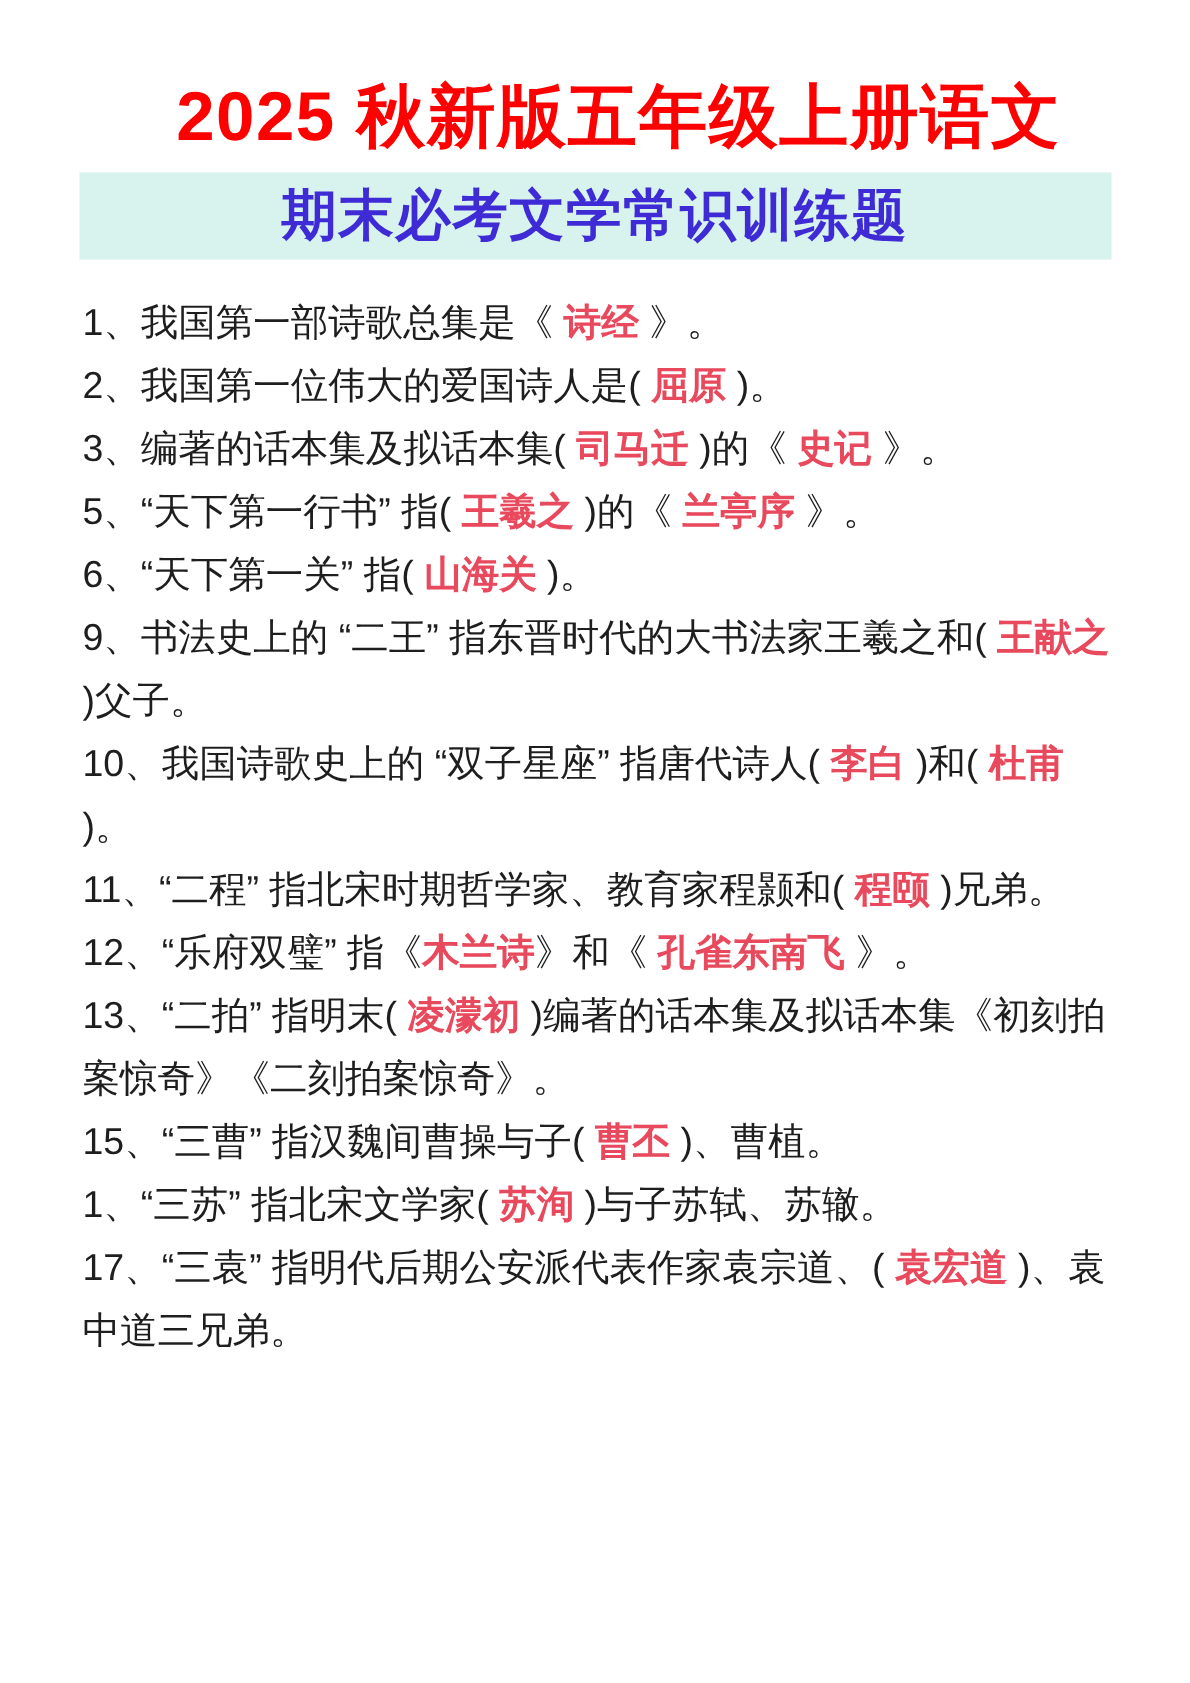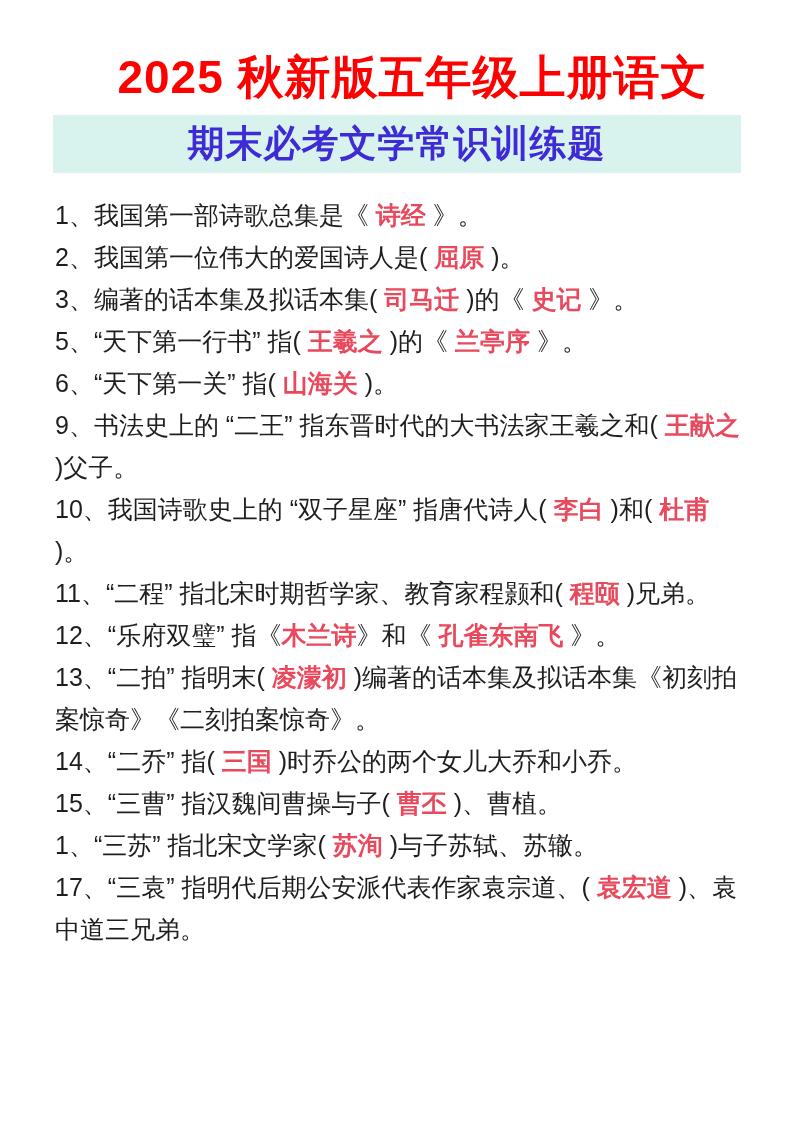--- a/index.html
+++ b/index.html
@@ -76,18 +76,17 @@
       <div class="question"><span>1、</span><span>我国第一部诗歌总集是《 </span><span class="answer">诗经</span><span> 》。</span></div>
       <div class="question"><span>2、</span><span>我国第一位伟大的爱国诗人是( </span><span class="answer">屈原</span><span> )。</span></div>
       <div class="question"><span>3、</span><span>编著的话本集及拟话本集( </span><span class="answer">司马迁</span><span> )的《 </span><span class="answer">史记</span><span> 》。</span></div>
       <div class="question"><span>5、</span><span>“天下第一行书” 指( </span><span class="answer">王羲之</span><span> )的《 </span><span class="answer">兰亭序</span><span> 》。</span></div>
       <div class="question"><span>6、</span><span>“天下第一关” 指( </span><span class="answer">山海关</span><span> )。</span></div>
       <div class="question"><span>9、</span><span>书法史上的 “二王” 指东晋时代的大书法家王羲之和( </span><span class="answer">王献之</span><span> )父子。</span></div>
       <div class="question"><span>10、</span><span>我国诗歌史上的 “双子星座” 指唐代诗人( </span><span class="answer">李白</span><span> )和( </span><span class="answer">杜甫</span><span> )。</span></div>
       <div class="question"><span>11、</span><span>“二程” 指北宋时期哲学家、教育家程颢和( </span><span class="answer">程颐</span><span> )兄弟。</span></div>
       <div class="question"><span>12、</span><span>“乐府双璧” 指《</span><span class="answer">木兰诗</span><span>》和《 </span><span class="answer">孔雀东南飞</span><span> 》。</span></div>
       <div class="question"><span>13、</span><span>“二拍” 指明末( </span><span class="answer">凌濛初</span><span> )编著的话本集及拟话本集《初刻拍案惊奇》《二刻拍案惊奇》。</span></div>
-      <div class="question"><span>14、</span><span>“二乔” 指( </span><span class="answer">三国</span><span> )时乔公的两个女儿大乔和小乔。</span></div>
       <div class="question"><span>15、</span><span>“三曹” 指汉魏间曹操与子( </span><span class="answer">曹丕</span><span> )、曹植。</span></div>
       <div class="question"><span>1、</span><span>“三苏” 指北宋文学家( </span><span class="answer">苏洵</span><span> )与子苏轼、苏辙。</span></div>
       <div class="question"><span>17、</span><span>“三袁” 指明代后期公安派代表作家袁宗道、( </span><span class="answer">袁宏道</span><span> )、袁中道三兄弟。</span></div>
     </div>
 </div>
 
 </body></html>

